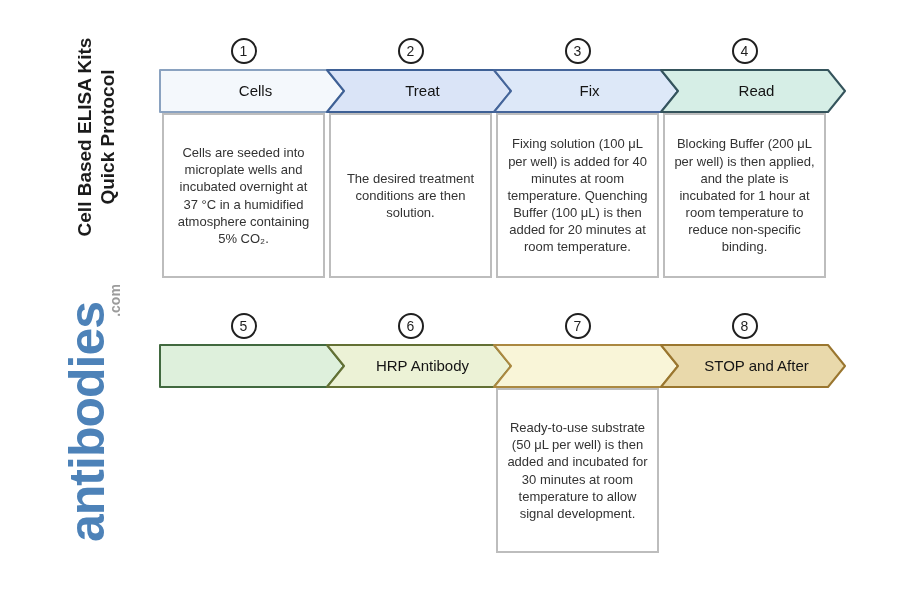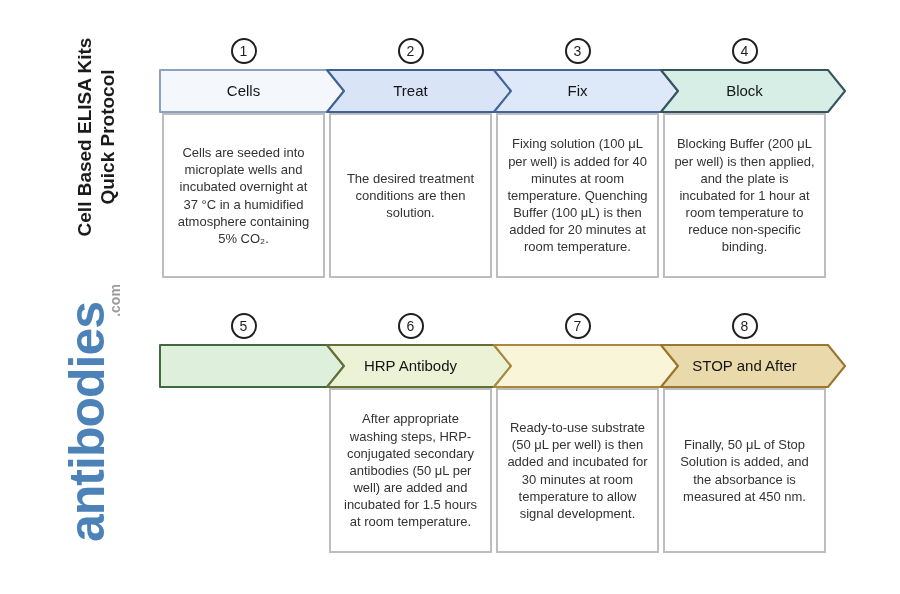--- a/index.html
+++ b/index.html
@@ -33,21 +33,21 @@
   .col{position:absolute;top:0;height:594px;width:167px;}
   .c0{left:160px}.c1{left:327px}.c2{left:494px}.c3{left:661px}
   .badge{
     position:absolute;left:50%;transform:translateX(-50%);
     width:26px;height:26px;border:2px solid #1f1f1f;border-radius:50%;
     background:#ffffff;display:flex;align-items:center;justify-content:center;
     font-size:14px;color:#1f1f1f;box-sizing:border-box;
   }
   .badge.r1{top:38px}.badge.r2{top:313px}
   .label{
-    position:absolute;left:0;width:167px;height:42px;line-height:42px;
+    position:absolute;left:12px;width:167px;height:42px;line-height:42px;
     text-align:center;font-size:15px;color:#141414;
   }
   .label.r1{top:70px}.label.r2{top:345px}
   .desc{
     position:absolute;left:2px;width:163px;height:165px;
     background:#ffffff;border:2px solid #bdbdbd;box-sizing:border-box;
     display:flex;align-items:center;justify-content:center;
     padding:4px 7px;text-align:center;font-size:13px;line-height:1.32;color:#333333;
   }
   .desc.r1{top:113px}.desc.r2{top:388px}
@@ -94,23 +94,20 @@
         <span>2</span>
       </div>
     <div class="label r1">Treat</div>
     <div class="desc r1">
         <p>The desired treatment conditions are then solution.</p>
       </div>
     <div class="badge r2">
         <span>6</span>
       </div>
     <div class="label r2">HRP Antibody</div>
-    <div class="desc r2">
-        <p>After appropriate washing steps, HRP-conjugated secondary antibodies (50 μL per well) are added and incubated for 1.5 hours at room temperature.</p>
-      </div>
   </div>
 
   <div class="col c2">
     <div class="badge r1">
         <span>3</span>
       </div>
     <div class="label r1">Fix</div>
     <div class="desc r1">
         <p>Fixing solution (100 μL per well) is added for 40 minutes at room temperature. Quenching Buffer (100 μL) is then added for 20 minutes at room temperature.</p>
       </div>
@@ -119,26 +116,23 @@
       </div>
     <div class="desc r2">
         <p>Ready-to-use substrate (50 μL per well) is then added and incubated for 30 minutes at room temperature to allow signal development.</p>
       </div>
   </div>
 
   <div class="col c3">
     <div class="badge r1">
         <span>4</span>
       </div>
-    <div class="label r1">Block</div>
+    <div class="label r1">Read</div>
     <div class="desc r1">
         <p>Blocking Buffer (200 μL per well) is then applied, and the plate is incubated for 1 hour at room temperature to reduce non-specific binding.</p>
       </div>
     <div class="badge r2">
         <span>8</span>
       </div>
     <div class="label r2">STOP and After</div>
-    <div class="desc r2">
-        <p>Finally, 50 μL of Stop Solution is added, and the absorbance is measured at 450 nm.</p>
-      </div>
   </div>
 
 </div>
 
 </body></html>

